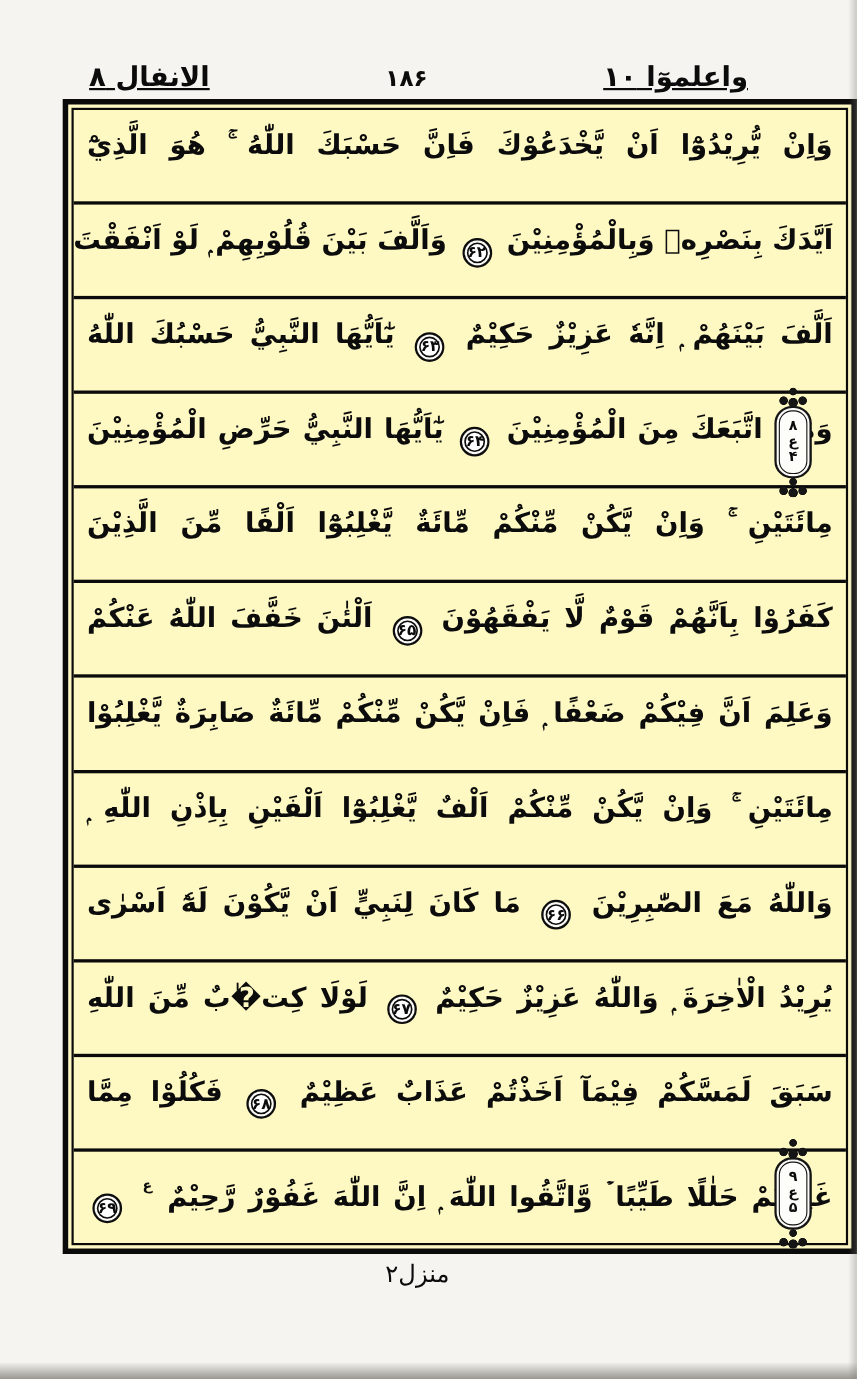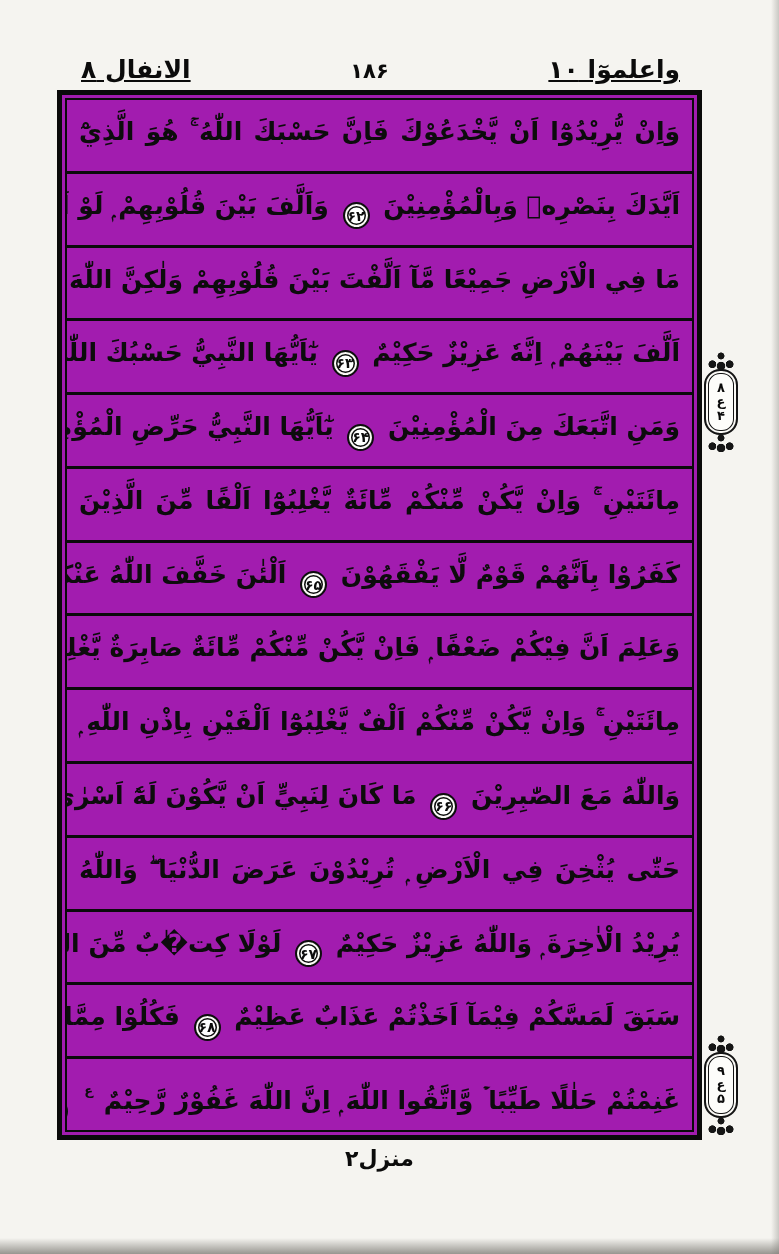--- a/index.html
+++ b/index.html
@@ -21,22 +21,22 @@
     display:flex;justify-content:space-between;align-items:flex-end;
     direction:rtl;font-weight:bold;
   }
   .hdr-juz,.hdr-surah{font-size:25px;letter-spacing:.5px;text-decoration:underline;}
   .hdr-page{font-size:21px;align-self:flex-end;padding-bottom:1px;text-align:center;}
   .hdr-surah{padding-left:24px;}
   .hdr-juz{padding-right:22px;margin-top:12px;}
 
   
   .frame-outer{
-    position:absolute;left:57px;top:90px;width:645px;height:1050px;
-    border:5px solid #0a0a0a;background:#a21caf;box-sizing:border-box;
+    position:absolute;left:57px;top:90px;width:722px;height:1050px;
+    border:5px solid #0a0a0a;background:#fef9c3;box-sizing:border-box;
   }
   .frame-inner{
     position:absolute;top:3px;left:3px;right:3px;bottom:3px;
     border:2px solid #0a0a0a;
     display:flex;flex-direction:column;
   }
   .line{
     flex:1 1 0;
     border-bottom:3px solid #0a0a0a;
     direction:rtl;
@@ -81,45 +81,43 @@
     border:2px solid #141414;border-radius:16px;
     box-shadow:inset 0 0 0 2px #fbfaf6, inset 0 0 0 3px #141414;
     background:#fdfdfa;
     display:flex;flex-direction:column;align-items:center;justify-content:center;
     font-size:13px;font-weight:bold;line-height:1.1;
   }
 
   
   .footer{
     position:absolute;left:57px;top:1146px;width:645px;
-    text-align:center;font-size:22px;font-weight:bold;letter-spacing:1px;
+    text-align:center;font-size:22px;font-weight:normal;letter-spacing:1px;
   }
 </style>
 </head>
 <body>
 
 <div class="header">
   <span class="hdr-juz">واعلموٓا ۱۰</span>
   <span class="hdr-page">۱۸۶</span>
   <span class="hdr-surah">الانفال ۸</span>
 </div>
 
 <div class="frame-outer">
   <div class="frame-inner" id="lines-container">
       <div class="line"><span class="qtext">وَاِنْ يُّرِيْدُوْٓا اَنْ يَّخْدَعُوْكَ فَاِنَّ حَسْبَكَ اللّٰهُ ۚ هُوَ الَّذِيْٓ</span></div>
       <div class="line"><span class="qtext">اَيَّدَكَ بِنَصْرِهٖ وَبِالْمُؤْمِنِيْنَ</span> <span class="ayah">۶۲</span> <span class="qtext">وَاَلَّفَ بَيْنَ قُلُوْبِهِمْ ۭ لَوْ اَنْفَقْتَ</span></div>
-      <div class="line"><span class="qtext">مَا فِي الْاَرْضِ جَمِيْعًا مَّآ اَلَّفْتَ بَيْنَ قُلُوْبِهِمْ وَلٰكِنَّ اللّٰهَ</span></div>
       <div class="line"><span class="qtext">اَلَّفَ بَيْنَهُمْ ۭ اِنَّهٗ عَزِيْزٌ حَكِيْمٌ</span> <span class="ayah">۶۳</span> <span class="qtext">يٰٓاَيُّهَا النَّبِيُّ حَسْبُكَ اللّٰهُ</span></div>
       <div class="line"><span class="qtext">وَمَنِ اتَّبَعَكَ مِنَ الْمُؤْمِنِيْنَ</span> <span class="ayah">۶۴</span> <span class="qtext">يٰٓاَيُّهَا النَّبِيُّ حَرِّضِ الْمُؤْمِنِيْنَ</span></div>
       <div class="line"><span class="qtext">مِائَتَيْنِ ۚ وَاِنْ يَّكُنْ مِّنْكُمْ مِّائَةٌ يَّغْلِبُوْٓا اَلْفًا مِّنَ الَّذِيْنَ</span></div>
       <div class="line"><span class="qtext">كَفَرُوْا بِاَنَّهُمْ قَوْمٌ لَّا يَفْقَهُوْنَ</span> <span class="ayah">۶۵</span> <span class="qtext">اَلْئٰنَ خَفَّفَ اللّٰهُ عَنْكُمْ</span></div>
       <div class="line"><span class="qtext">وَعَلِمَ اَنَّ فِيْكُمْ ضَعْفًا ۭ فَاِنْ يَّكُنْ مِّنْكُمْ مِّائَةٌ صَابِرَةٌ يَّغْلِبُوْا</span></div>
       <div class="line"><span class="qtext">مِائَتَيْنِ ۚ وَاِنْ يَّكُنْ مِّنْكُمْ اَلْفٌ يَّغْلِبُوْٓا اَلْفَيْنِ بِاِذْنِ اللّٰهِ ۭ</span></div>
       <div class="line"><span class="qtext">وَاللّٰهُ مَعَ الصّٰبِرِيْنَ</span> <span class="ayah">۶۶</span> <span class="qtext">مَا كَانَ لِنَبِيٍّ اَنْ يَّكُوْنَ لَهٗٓ اَسْرٰى</span></div>
-      <div class="line"><span class="qtext">حَتّٰى يُثْخِنَ فِي الْاَرْضِ ۭ تُرِيْدُوْنَ عَرَضَ الدُّنْيَا ۖ وَاللّٰهُ</span></div>
       <div class="line"><span class="qtext">يُرِيْدُ الْاٰخِرَةَ ۭ وَاللّٰهُ عَزِيْزٌ حَكِيْمٌ</span> <span class="ayah">۶۷</span> <span class="qtext">لَوْلَا كِت�ٰبٌ مِّنَ اللّٰهِ</span></div>
       <div class="line"><span class="qtext">سَبَقَ لَمَسَّكُمْ فِيْمَآ اَخَذْتُمْ عَذَابٌ عَظِيْمٌ</span> <span class="ayah">۶۸</span> <span class="qtext">فَكُلُوْا مِمَّا</span></div>
       <div class="line"><span class="qtext">غَنِمْتُمْ حَلٰلًا طَيِّبًا ۡ وَّاتَّقُوا اللّٰهَ ۭ اِنَّ اللّٰهَ غَفُوْرٌ رَّحِيْمٌ</span> <span class="ruku">ع</span> <span class="ayah">۶۹</span></div>
     </div>
 </div>
 
 <div class="medallion m1">
   <div class="med-crown"></div>
   <div class="med-oval">
     <span>۸</span>

